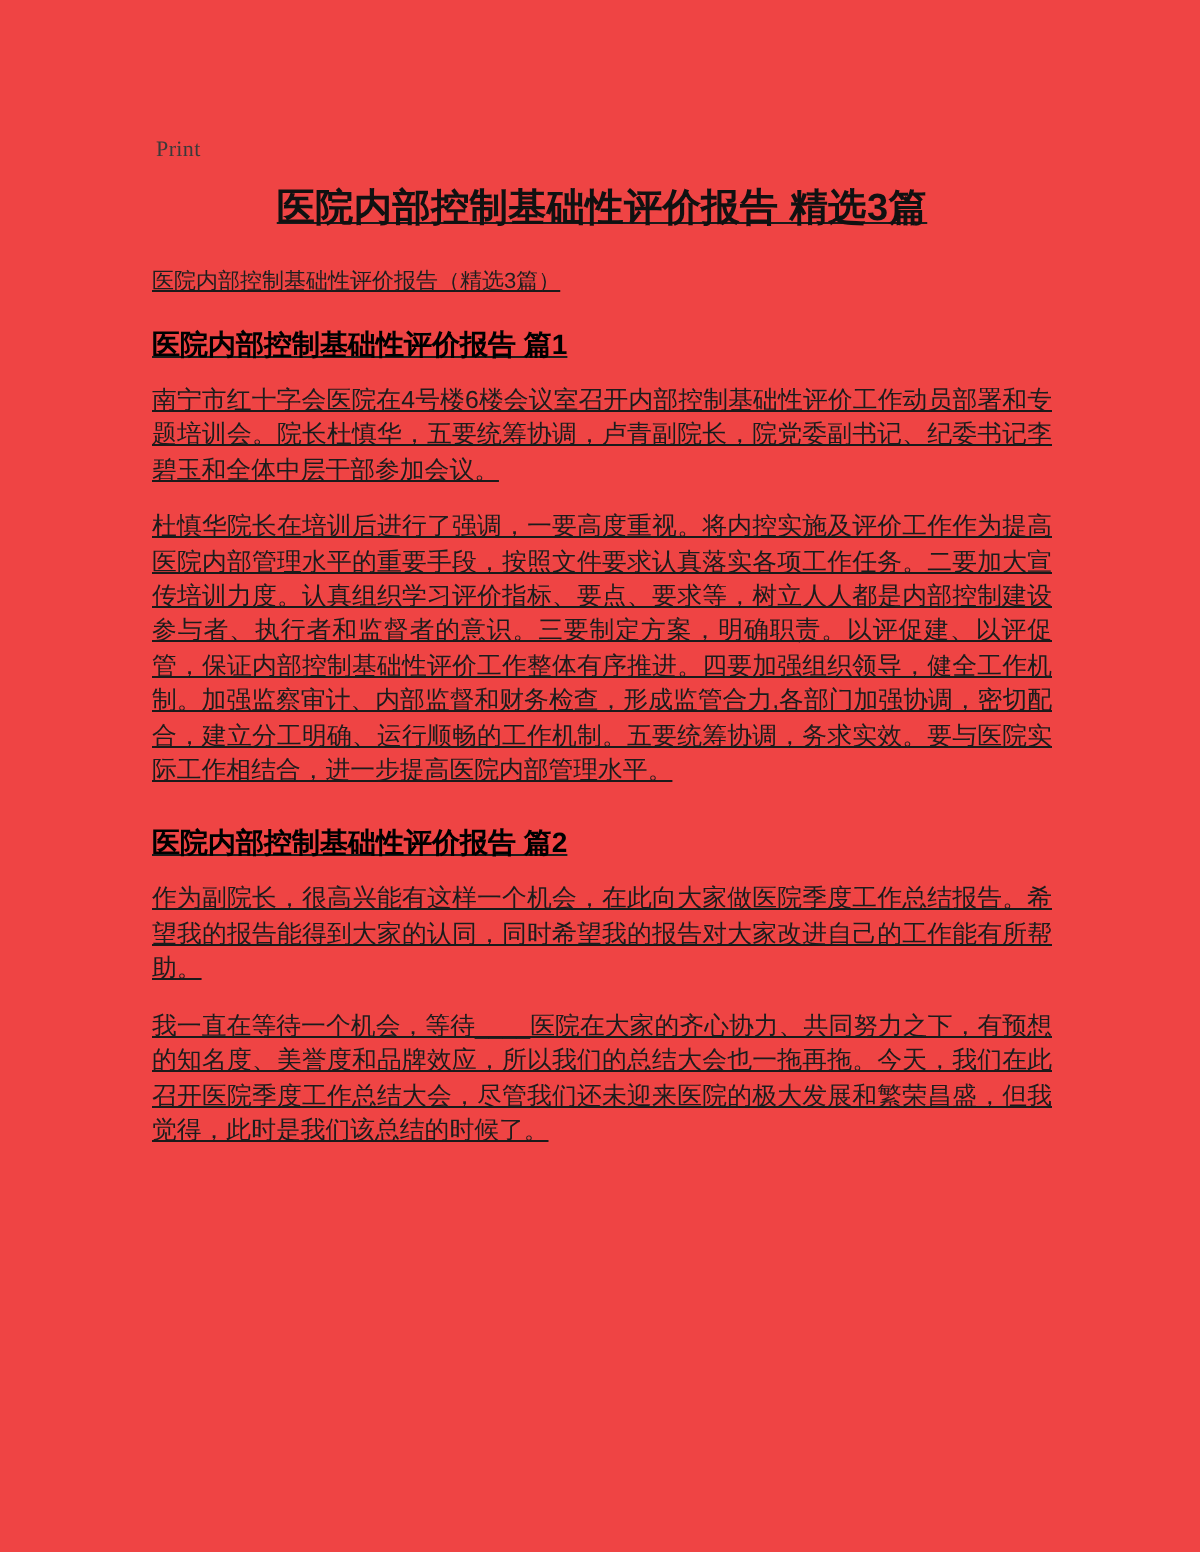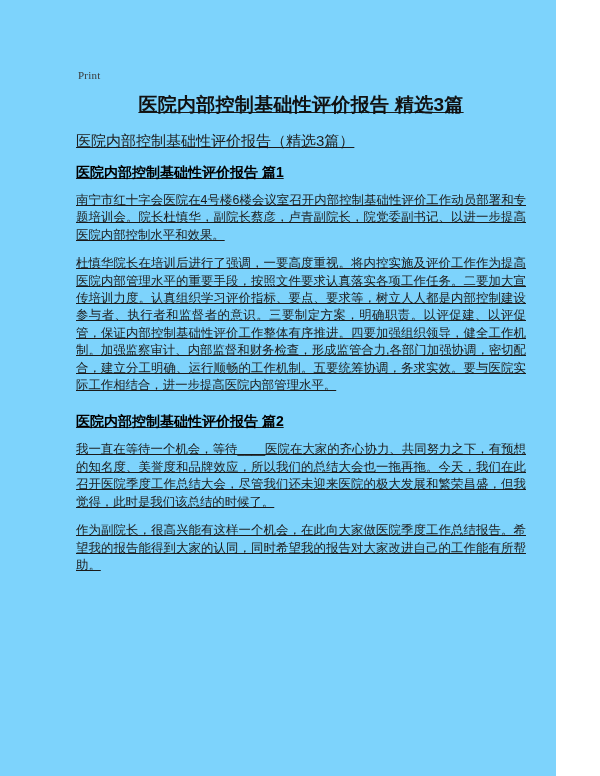--- a/index.html
+++ b/index.html
@@ -8,23 +8,23 @@
     background: #ffffff;
   }
   body {
     width: 600px;
     height: 776px;
     font-family: "Liberation Sans", "DejaVu Sans", sans-serif;
     color: #1a1a1a;
     overflow: hidden;
   }
   .page {
-    width: 556px;
+    width: 600px;
     height: 776px;
-    background: #7dd3fc;
+    background: #ef4444;
     position: relative;
     box-sizing: border-box;
   }
   .print-label {
     position: absolute;
     left: 78px;
     top: 68px;
     font-family: "Liberation Serif", "DejaVu Serif", serif;
     font-size: 11px;
     line-height: 14px;
@@ -41,21 +41,21 @@
   .doc-title {
     font-size: 19px;
     line-height: 26px;
     font-weight: 700;
     text-align: center;
     color: #111111;
     margin: 0 0 14px 0;
     letter-spacing: 0.3px;
   }
   .subtitle {
-    font-size: 15px;
+    font-size: 11px;
     line-height: 18px;
     color: #1e1e1e;
     margin: 4px 0 13px 0;
   }
   .section-heading {
     font-size: 14px;
     line-height: 18px;
     font-weight: 700;
     color: #000000;
     margin: 0 0 11px 0;
@@ -84,26 +84,26 @@
   <div class="print-label">Print</div>
 
   <div class="content">
 
     <h1 class="doc-title">医院内部控制基础性评价报告 精选3篇</h1>
 
     <p class="subtitle">医院内部控制基础性评价报告（精选3篇）</p>
 
     <h2 class="section-heading">医院内部控制基础性评价报告 篇1</h2>
 
-    <p class="para">南宁市红十字会医院在4号楼6楼会议室召开内部控制基础性评价工作动员部署和专题培训会。院长杜慎华，副院长蔡彦，卢青副院长，院党委副书记、以进一步提高医院内部控制水平和效果。</p>
+    <p class="para">南宁市红十字会医院在4号楼6楼会议室召开内部控制基础性评价工作动员部署和专题培训会。院长杜慎华，五要统筹协调，卢青副院长，院党委副书记、纪委书记李碧玉和全体中层干部参加会议。</p>
 
 
     <p class="para">杜慎华院长在培训后进行了强调，一要高度重视。将内控实施及评价工作作为提高医院内部管理水平的重要手段，按照文件要求认真落实各项工作任务。二要加大宣传培训力度。认真组织学习评价指标、要点、要求等，树立人人都是内部控制建设参与者、执行者和监督者的意识。三要制定方案，明确职责。以评促建、以评促管，保证内部控制基础性评价工作整体有序推进。四要加强组织领导，健全工作机制。加强监察审计、内部监督和财务检查，形成监管合力,各部门加强协调，密切配合，建立分工明确、运行顺畅的工作机制。五要统筹协调，务求实效。要与医院实际工作相结合，进一步提高医院内部管理水平。</p>
 
 
     <h2 class="section-heading blank-space">医院内部控制基础性评价报告 篇2</h2>
 
+    <p class="para">作为副院长，很高兴能有这样一个机会，在此向大家做医院季度工作总结报告。希望我的报告能得到大家的认同，同时希望我的报告对大家改进自己的工作能有所帮助。</p>
+
     <p class="para">我一直在等待一个机会，等待____医院在大家的齐心协力、共同努力之下，有预想的知名度、美誉度和品牌效应，所以我们的总结大会也一拖再拖。今天，我们在此召开医院季度工作总结大会，尽管我们还未迎来医院的极大发展和繁荣昌盛，但我觉得，此时是我们该总结的时候了。</p>
-
-    <p class="para">作为副院长，很高兴能有这样一个机会，在此向大家做医院季度工作总结报告。希望我的报告能得到大家的认同，同时希望我的报告对大家改进自己的工作能有所帮助。</p>
 
   </div>
 </div>
 
 </body></html>

